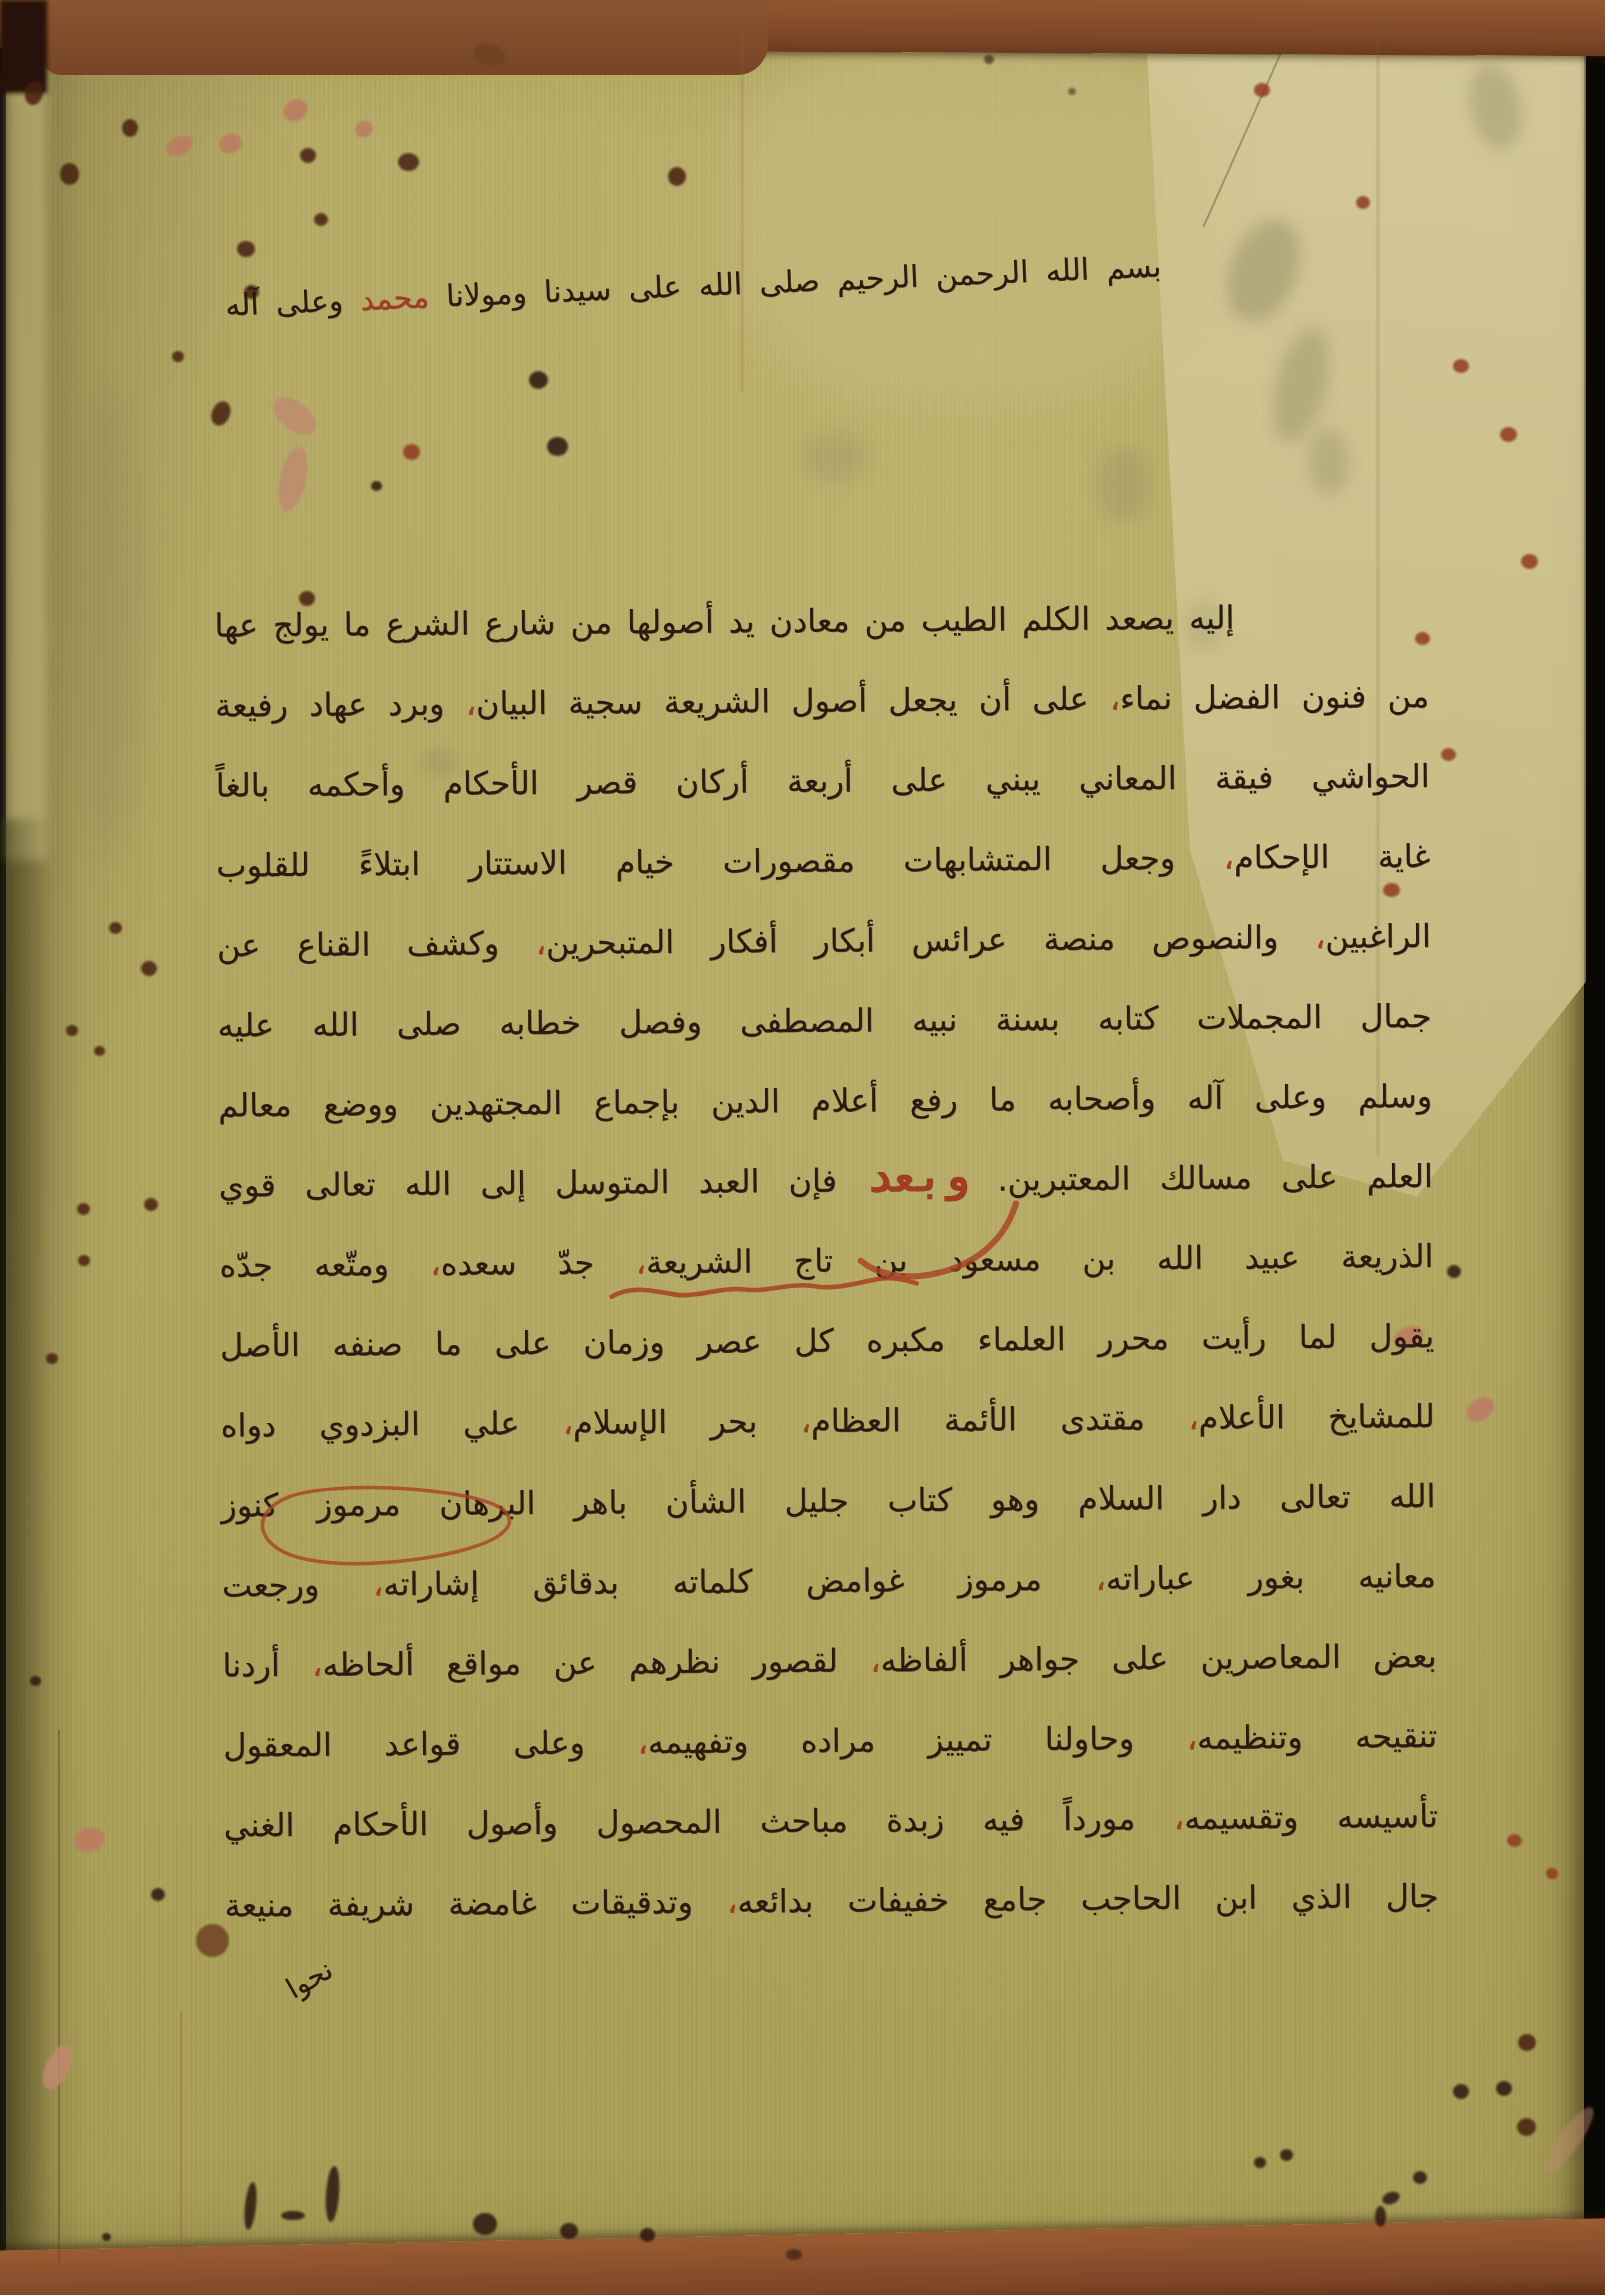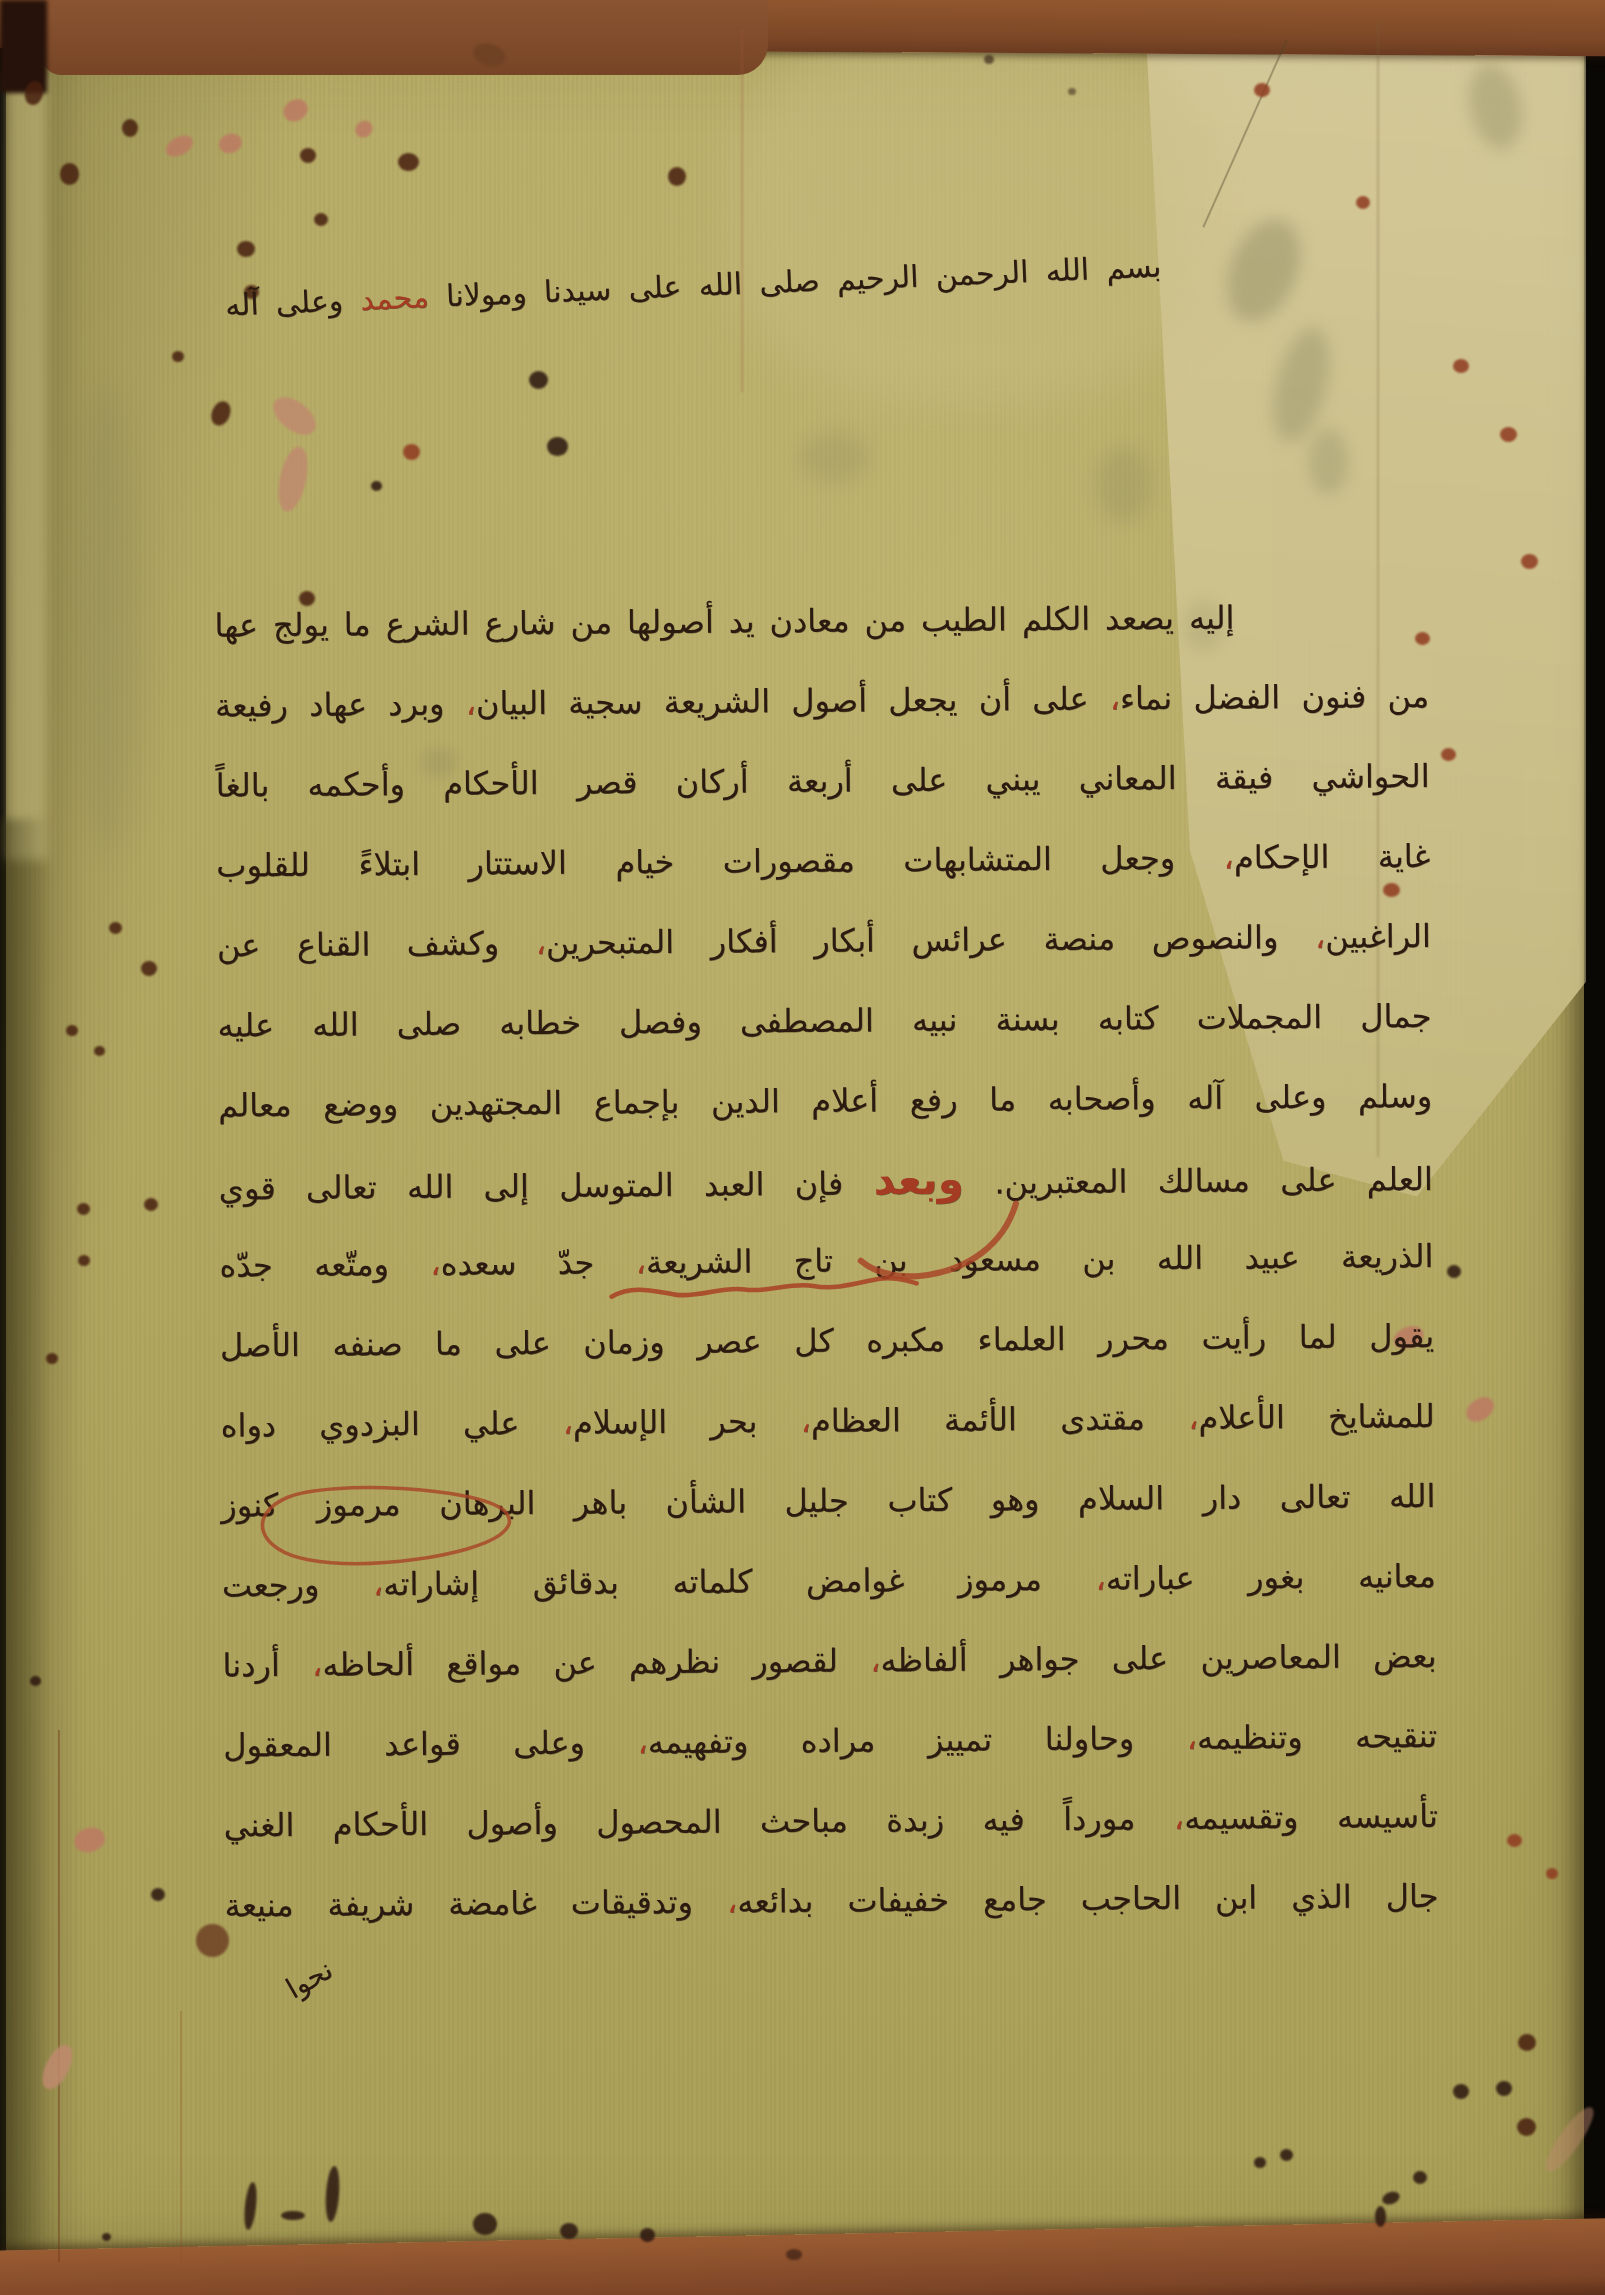--- a/index.html
+++ b/index.html
@@ -65,21 +65,21 @@
     transform:rotate(-.45deg);transform-origin:top right;
     text-shadow:0.5px 0.5px 0.5px rgba(30,18,10,.5);
   }
   .line{
     height:80px;line-height:80px;font-size:32px;
     text-align:justify;text-align-last:justify;-moz-text-align-last:justify;
     white-space:nowrap;letter-spacing:0.3px;
   }
   .line.indent{margin-right:194px;}
   .rw{color:var(--red);}
-  .rw.big{font-size:1.32em;font-weight:bold;}
+  .rw.big{font-size:1.32em;font-weight:bold;font-family:Liberation Mono, monospace;}
   .catchword{
     position:absolute;left:220px;top:1980px;width:118px;
     direction:rtl;font-size:28px;color:var(--ink);
     transform:rotate(-30deg);text-shadow:0.5px 0.5px 0.5px rgba(30,18,10,.5);
   }
   .annotations{position:absolute;left:0;top:0;width:1605px;height:2295px;pointer-events:none;}
 </style>
 </head>
 <body>
 

